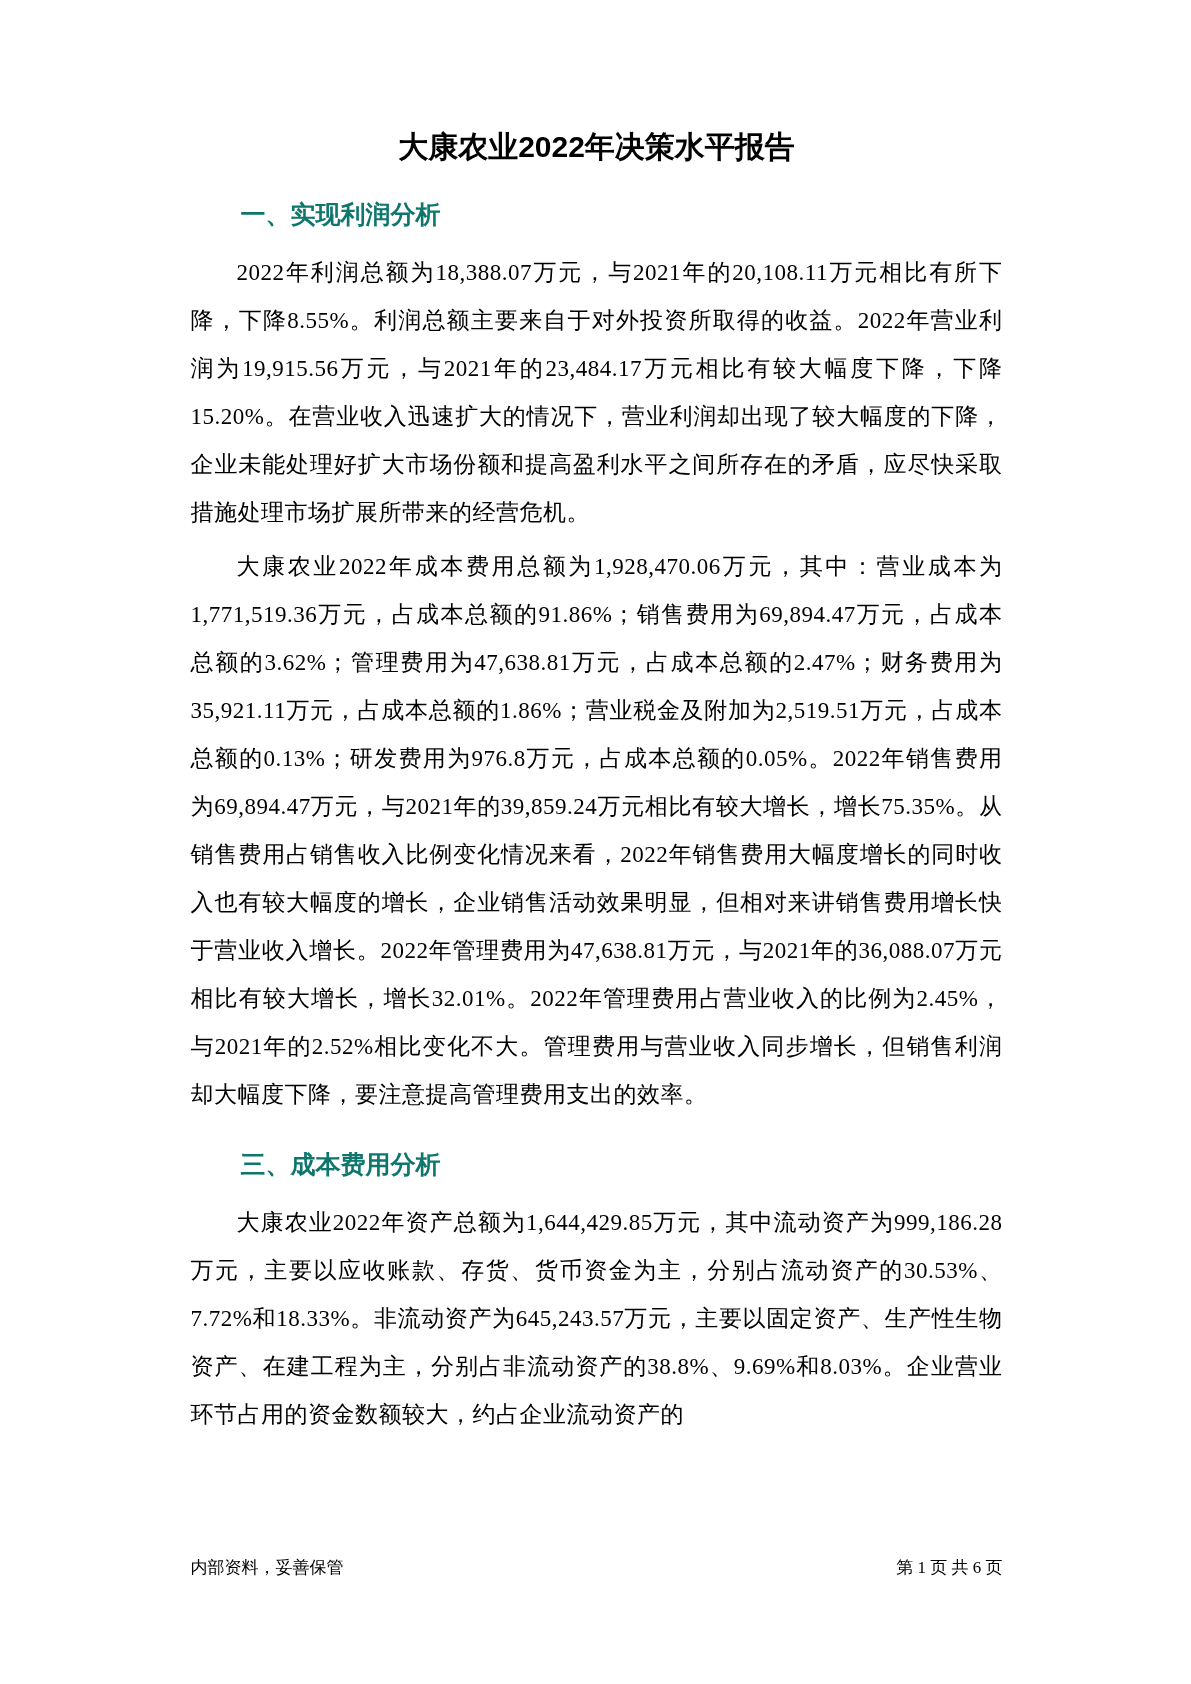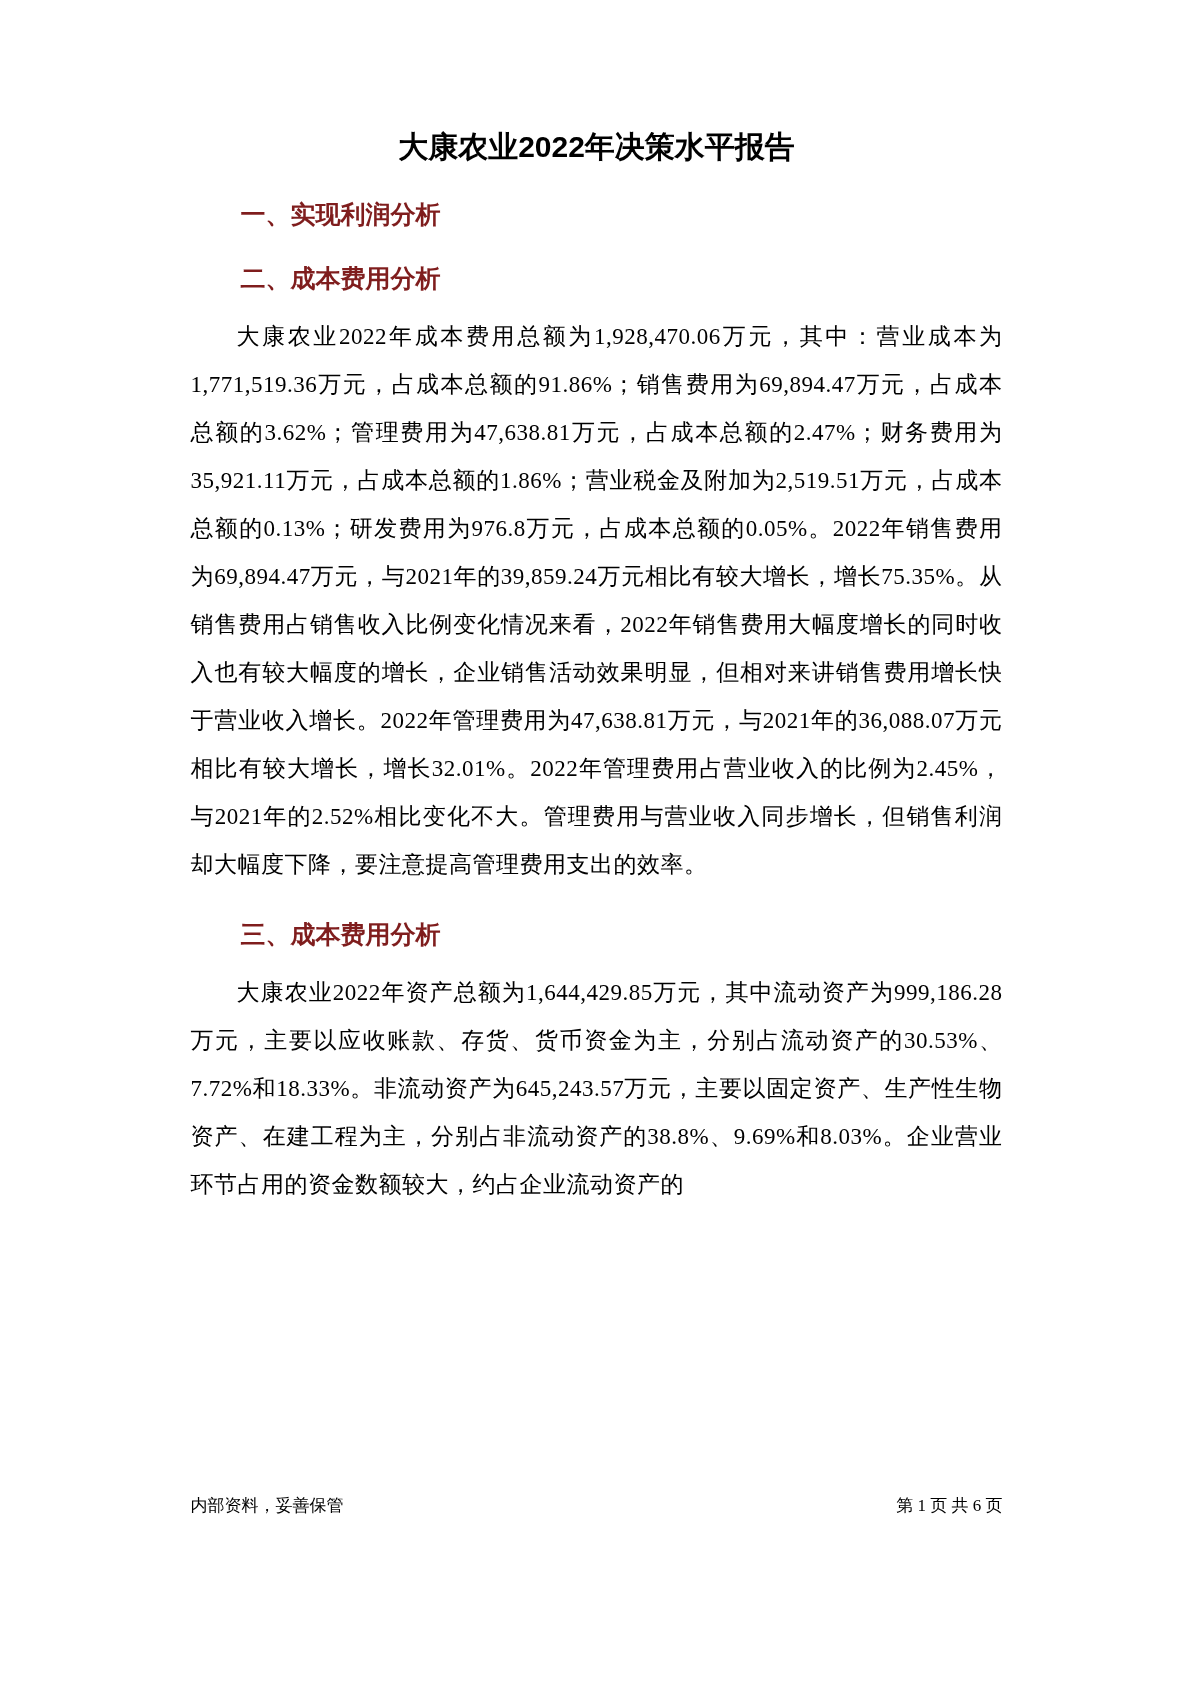--- a/index.html
+++ b/index.html
@@ -27,60 +27,60 @@
     line-height: 44px;
     color: #000000;
   }
   .section-heading {
     margin: 26px 0 16px 0;
     text-indent: 2em;
     font-family: "Liberation Sans", "DejaVu Sans", sans-serif;
     font-weight: bold;
     font-size: 25px;
     line-height: 38px;
-    color: #7f1d1d;
+    color: #0f766e;
   }
   .body-para {
     margin: 0 0 6px 0;
     text-indent: 2em;
     text-align: justify;
     font-family: "Liberation Serif", "DejaVu Serif", serif;
     font-size: 23px;
     line-height: 48px;
     color: #000000;
     letter-spacing: 0.5px;
   }
   .footer {
     position: absolute;
     left: 133px;
     right: 131px;
-    top: 1494px;
+    top: 1556px;
     display: flex;
     justify-content: space-between;
     align-items: baseline;
     font-family: "Liberation Serif", "DejaVu Serif", serif;
     font-size: 17px;
     color: #000000;
   }
   .footer .footer-left { text-align: left; }
   .footer .footer-right { text-align: right; }
 </style>
 </head>
 <body>
 
 <div class="page">
 
   <h1 class="doc-title">大康农业2022年决策水平报告</h1>
 
   <section>
     <h2 class="section-heading">一、实现利润分析</h2>
+    <p class="body-para">2022年利润总额为18,388.07万元，与2021年的20,108.11万元相比有所下降，下降8.55%。利润总额主要来自于对外投资所取得的收益。2022年营业利润为19,915.56万元，与2021年的23,484.17万元相比有较大幅度下降，下降15.20%。在营业收入迅速扩大的情况下，营业利润却出现了较大幅度的下降，企业未能处理好扩大市场份额和提高盈利水平之间所存在的矛盾，应尽快采取措施处理市场扩展所带来的经营危机。</p>
   </section>
 
   <section>
-    <h2 class="section-heading">二、成本费用分析</h2>
     <p class="body-para">大康农业2022年成本费用总额为1,928,470.06万元，其中：营业成本为1,771,519.36万元，占成本总额的91.86%；销售费用为69,894.47万元，占成本总额的3.62%；管理费用为47,638.81万元，占成本总额的2.47%；财务费用为35,921.11万元，占成本总额的1.86%；营业税金及附加为2,519.51万元，占成本总额的0.13%；研发费用为976.8万元，占成本总额的0.05%。2022年销售费用为69,894.47万元，与2021年的39,859.24万元相比有较大增长，增长75.35%。从销售费用占销售收入比例变化情况来看，2022年销售费用大幅度增长的同时收入也有较大幅度的增长，企业销售活动效果明显，但相对来讲销售费用增长快于营业收入增长。2022年管理费用为47,638.81万元，与2021年的36,088.07万元相比有较大增长，增长32.01%。2022年管理费用占营业收入的比例为2.45%，与2021年的2.52%相比变化不大。管理费用与营业收入同步增长，但销售利润却大幅度下降，要注意提高管理费用支出的效率。</p>
   </section>
 
   <section>
     <h2 class="section-heading">三、成本费用分析</h2>
     <p class="body-para">大康农业2022年资产总额为1,644,429.85万元，其中流动资产为999,186.28万元，主要以应收账款、存货、货币资金为主，分别占流动资产的30.53%、7.72%和18.33%。非流动资产为645,243.57万元，主要以固定资产、生产性生物资产、在建工程为主，分别占非流动资产的38.8%、9.69%和8.03%。企业营业环节占用的资金数额较大，约占企业流动资产的</p>
   </section>
 
   <div class="footer">
     <span class="footer-left">内部资料，妥善保管</span>

